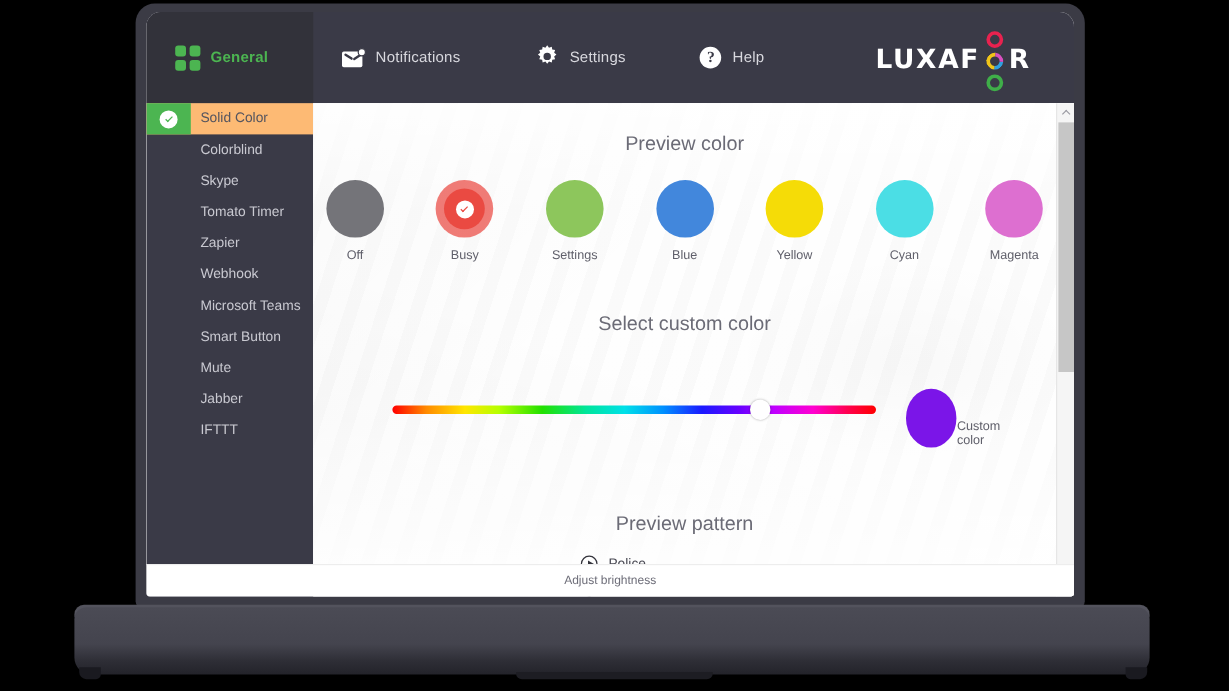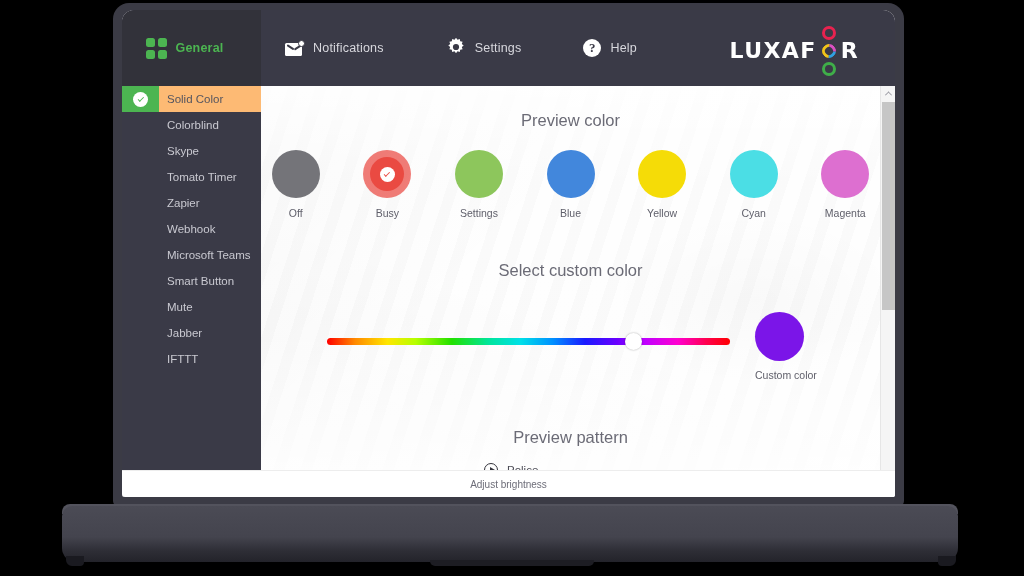--- a/index.html
+++ b/index.html
@@ -408,25 +408,25 @@
     top: 25px;
     width: 17px; height: 17px;
     border-radius: 50%;
     background: #ffffff;
     box-shadow: 0 0 2px rgba(0,0,0,0.35);
     cursor: pointer;
   }
   #custom-swatch-wrap {
     position: absolute;
     left: 494px;
-    top: 4px;
+    top: 16px;
     width: 96px;
     display: flex;
-    flex-direction: column;
-    align-items: flex-start;
+    flex-direction: row;
+    align-items: flex-end;
   }
   #custom-swatch {
     width: 49px; height: 49px;
     border-radius: 50%;
     cursor: pointer;
   }
   #custom-swatch-label {
     margin-top: 8px;
     font-size: 10.5px;
     color: #60606b;

